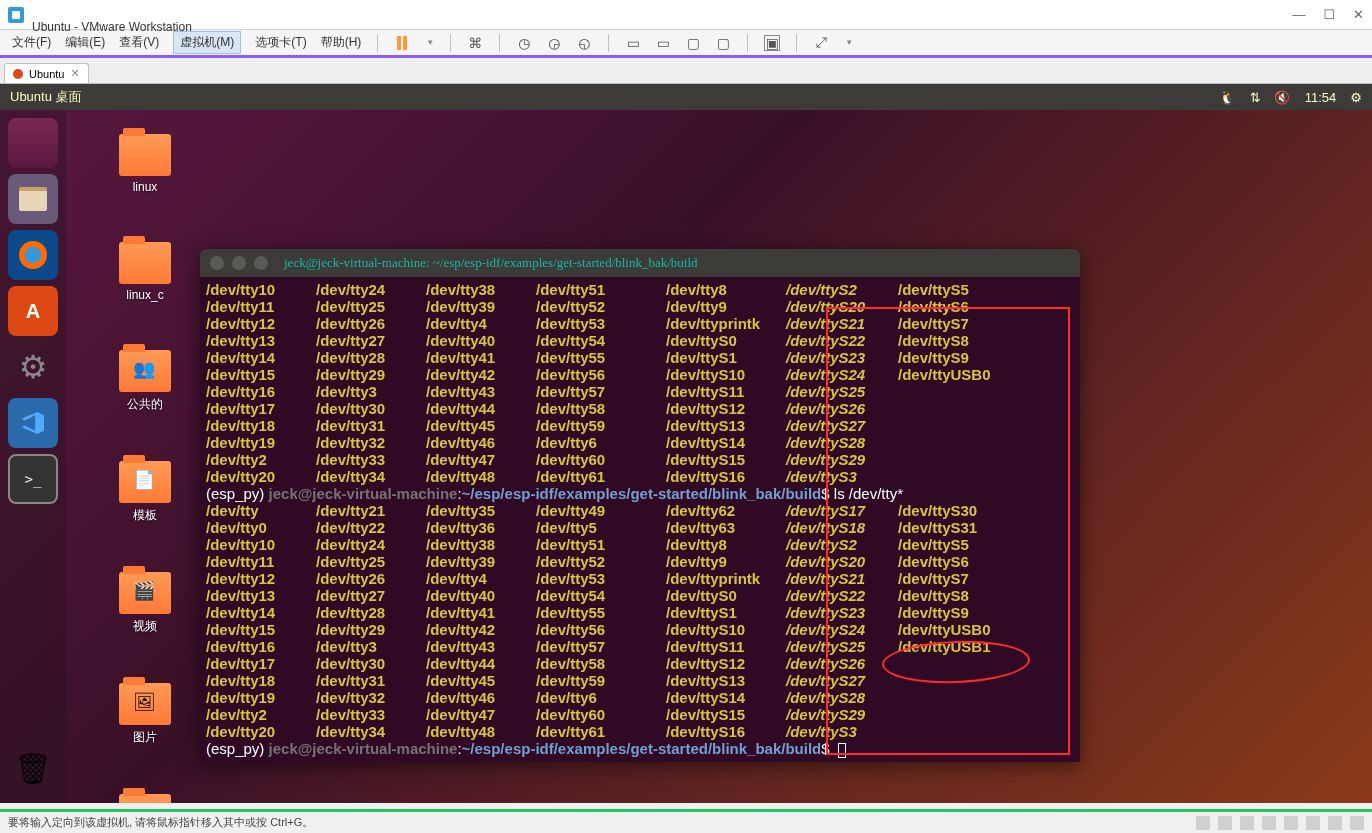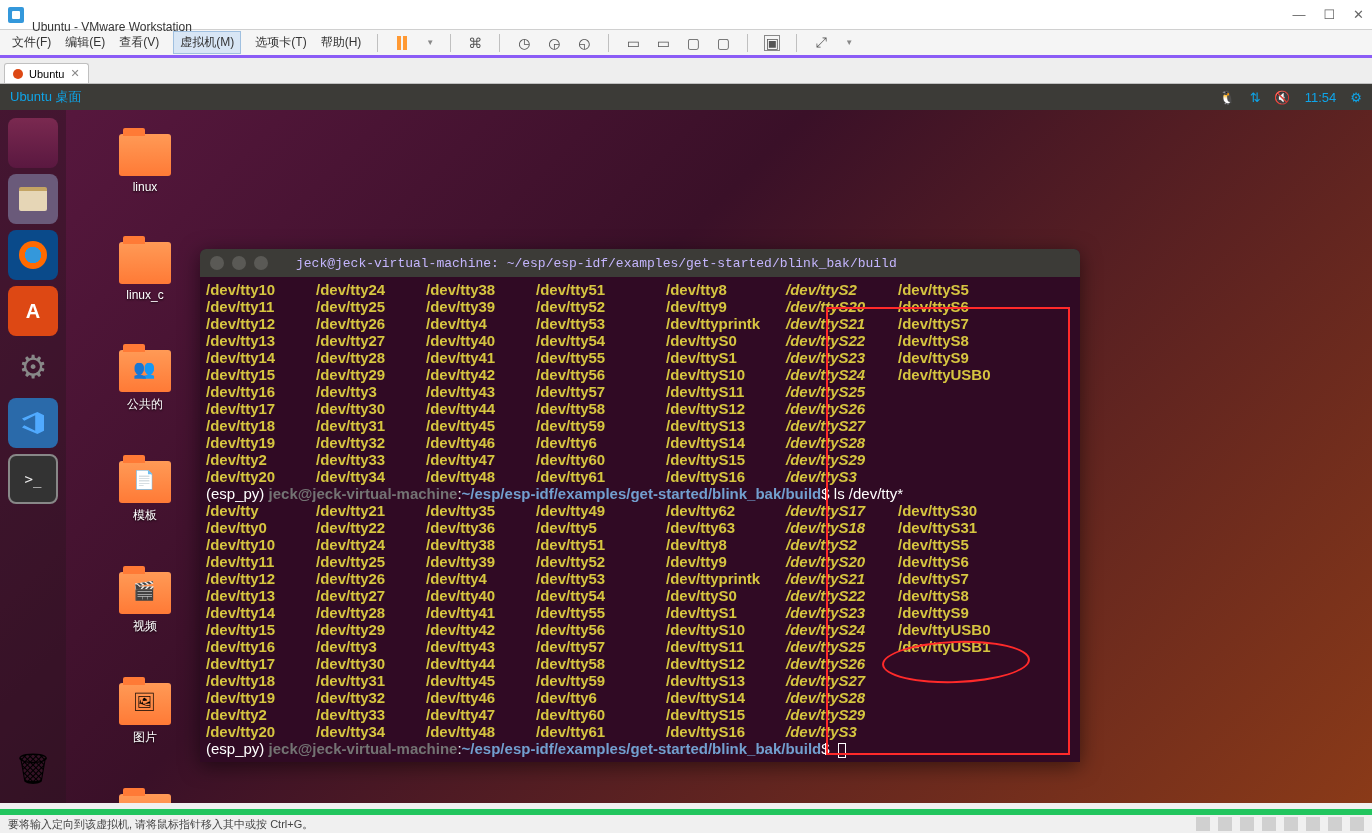--- a/index.html
+++ b/index.html
@@ -24,21 +24,21 @@
 .dropdown-arrow { font-size:8px; color:#888; margin-left:2px; }
 
 
 .tabbar { height:26px; background:#eee; display:flex; align-items:flex-end; padding:0 4px; border-bottom:1px solid #c0c0c0; }
 .vmtab { background:#fff; border:1px solid #c0c0c0; border-bottom:none; padding:3px 8px; font-size:11px; display:flex; align-items:center; gap:6px; border-radius:3px 3px 0 0; }
 .vmtab .ubuntu-dot { width:10px; height:10px; background:#dd4814; border-radius:50%; }
 .vmtab .close-x { color:#888; font-size:11px; cursor:pointer; }
 
 
 .vm-viewport { position:relative; height:719px; background:linear-gradient(135deg,#5a1840 0%,#3a1028 40%,#8a3a18 100%); overflow:hidden; }
-.ubuntu-topbar { height:26px; background:#3c3b37; color:#0ea5e9; display:flex; align-items:center; padding:0 10px; font-size:13px; }
+.ubuntu-topbar { height:26px; background:#3c3b37; color:#fef9c3; display:flex; align-items:center; padding:0 10px; font-size:13px; }
 .ubuntu-topbar .right { margin-left:auto; display:flex; align-items:center; gap:14px; }
 .ubuntu-topbar .right .ind { font-size:13px; }
 
 
 .launcher { position:absolute; left:0; top:26px; width:66px; height:693px; background:rgba(40,20,30,0.4); display:flex; flex-direction:column; align-items:center; padding-top:8px; gap:6px; }
 .launcher-item { width:50px; height:50px; border-radius:8px; display:flex; align-items:center; justify-content:center; cursor:pointer; }
 .li-ubuntu { background:linear-gradient(#7a2950,#5a1840); }
 .li-ubuntu::before { content:""; width:26px; height:26px; border-radius:50%; background:#fff radial-gradient(circle at 40% 40%,#dd4814 25%,transparent 26%),radial-gradient(circle at 70% 60%,#dd4814 25%,transparent 26%); }
 .li-files { background:#6a5a7a; }
 .li-files::before { content:""; width:28px; height:20px; background:#e6d6b6; border-radius:2px; border-top:4px solid #c4a464; }
@@ -63,40 +63,40 @@
 .dicon .label { color:#fff; font-size:12px; text-shadow:0 1px 2px rgba(0,0,0,0.8); }
 .dicon .folder.people::after { content:"👥"; position:absolute; left:14px; top:8px; font-size:18px; }
 .dicon .folder.video::after { content:"🎬"; position:absolute; left:14px; top:8px; font-size:18px; }
 .dicon .folder.pics::after { content:"🖼"; position:absolute; left:14px; top:8px; font-size:18px; }
 .dicon .folder.tmpl::after { content:"📄"; position:absolute; left:14px; top:8px; font-size:18px; }
 
 
 .term-window { position:absolute; left:200px; top:165px; width:880px; background:#300a24; border-radius:6px 6px 0 0; box-shadow:0 4px 20px rgba(0,0,0,0.5); font-family:"Ubuntu Mono","DejaVu Sans Mono",monospace; }
 .term-titlebar { height:28px; background:#3c3b37; border-radius:6px 6px 0 0; display:flex; align-items:center; padding:0 10px; gap:8px; }
 .term-titlebar .tbtn { width:14px; height:14px; border-radius:50%; background:#5a5955; cursor:pointer; }
-.term-titlebar .ttl { color:#c4b5fd; font-size:13px; margin-left:20px; font-family:Liberation Mono, monospace; }
+.term-titlebar .ttl { color:#14b8a6; font-size:13px; margin-left:8px; font-family:Liberation Serif, serif; }
 .term-body { padding:4px 6px; font-size:15px; line-height:17px; color:#d6c540; }
 .term-row { display:flex; white-space:pre; }
 .term-cell { display:inline-block; width:110px; font-weight:bold; }
 .term-cell.c4 { width:130px; }
 .term-cell.c5 { width:120px; }
 .term-cell.c6 { width:112px;font-style:italic; }
 .prompt-line { white-space:pre-wrap; color:#fff; }
 .p-env { color:#fff; }
 .p-user { color:#737373; font-weight:bold; }
 .p-path { color:#729fcf; font-weight:bold; }
 .p-cmd { color:#fff; }
 .cursor-block { display:inline-block; width:8px; height:15px; border:1px solid #fff; margin-left:4px; vertical-align:middle; }
 
 
 .red-box { position:absolute; border:2px solid #ff2a2a; pointer-events:none; }
 .red-ellipse { position:absolute; border:2px solid #ff2a2a; border-radius:50%; pointer-events:none; }
 
 
-.statusbar { position:absolute; bottom:0; left:0; right:0; height:24px; background:#f0f0f0; border-top:6px solid #22c55e; font-size:11px; display:flex; align-items:center; padding:0 8px; color:#444; }
+.statusbar { position:absolute; bottom:0; left:0; right:0; height:24px; background:#f0f0f0; border-top:3px solid #22c55e; font-size:11px; display:flex; align-items:center; padding:0 8px; color:#444; }
 .statusbar .sb-right { margin-left:auto; display:flex; gap:8px; }
 .sb-icon { width:14px; height:14px; background:#888; opacity:0.3; }
 </style>
 </head>
 <body>
 
 <div class="win-titlebar">
   <span class="vm-icon"></span>
   <span class="title">Ubuntu - VMware Workstation</span>
   <div class="win-controls">

